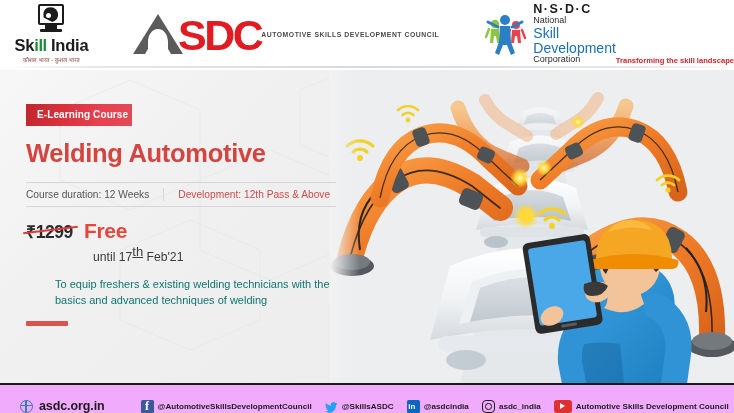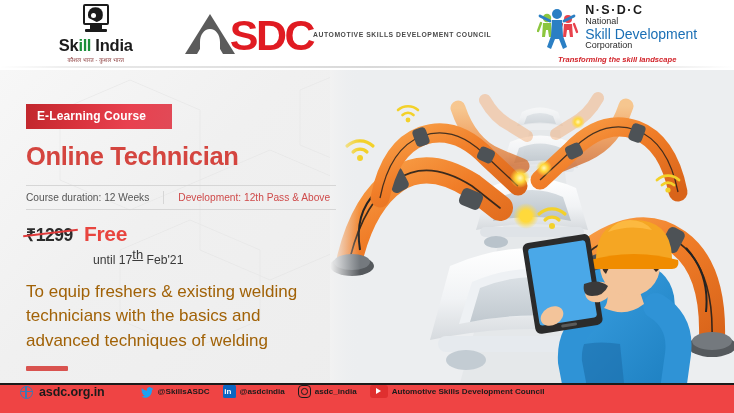--- a/index.html
+++ b/index.html
@@ -64,30 +64,30 @@
   .asdc-sdc{
     font-size:43px; font-weight:bold; color:#e01b22; letter-spacing:-2.5px;
     line-height:0.95; margin-left:-9px; font-family:"Liberation Sans",sans-serif;
   }
   .asdc-sub{
     font-size:6.8px; letter-spacing:0.55px; color:#4a4a4a; font-weight:bold;
     margin-top:1px; white-space:nowrap;
   }
 
   
-  .nsdc-logo{ display:flex; flex-direction:column; align-items:center;}
+  .nsdc-logo{ display:flex; flex-direction:row; align-items:flex-end;}
   .nsdc-row{ display:flex; align-items:center; gap:6px;}
   .nsdc-mark{ width:42px; height:44px; position:relative;}
   .nsdc-text{ line-height:1.05;}
   .nsdc-abbr{ font-size:12.5px; font-weight:bold; color:#1b1b1b; letter-spacing:1.5px;}
   .nsdc-l1{ font-size:9px; color:#2b2b2b;}
   .nsdc-l2{ font-size:14px; color:#1a6fb5;}
   .nsdc-l3{ font-size:9px; color:#2b2b2b;}
   .nsdc-tag{
-    font-size:7.6px; color:#d2232a; font-weight:bold; margin-top:4px; white-space:nowrap;font-style:italic;
+    font-size:7.6px; color:#d2232a; font-weight:bold; margin-top:4px; white-space:nowrap;
   }
 
   
   .hero{
     position:absolute; left:0; top:70px; width:734px; height:313px;
     background:#f2f2f2;
     overflow:hidden;
   }
   .hero-left-bg{
     position:absolute; left:0; top:0; width:420px; height:313px;
@@ -105,22 +105,22 @@
     background:linear-gradient(100deg,#f2f2f2 0%,#eeeeee 18%,#e9eaec 55%,#e4e6e9 100%);
   }
   .art svg{ position:absolute; left:0; top:0;}
 
   
   .content{ position:absolute; left:26px; top:0px; width:340px; }
 
   .badge{
     display:inline-block;
     background:linear-gradient(100deg,#c1272d 0%,#d8323c 35%,#e8414f 70%,#e14a57 100%);
-    color:#ffffff; font-size:12px; font-weight:bold;
-    padding:5px 26px 6px 11px; margin-top:34px;
+    color:#ffffff; font-size:10px; font-weight:bold;
+    padding:5px 4px 6px 11px; margin-top:34px;
     letter-spacing:0.1px;
   }
 
   .title-1{
     font-size:25.5px; font-weight:bold; color:#d4453f; letter-spacing:-0.3px;
     margin-top:14px; line-height:1.05;
   }
   .title-2{
     font-size:22.5px; font-weight:bold; color:#2f2f2f; letter-spacing:-0.2px;
     margin-top:4px; line-height:1.1;
@@ -150,31 +150,31 @@
   .price-free{
     font-size:21px; font-weight:bold; color:#e8453f; margin-left:9px; letter-spacing:-0.3px;
   }
   .until{
     font-size:12.2px; color:#3a3a3a; margin-left:67px; margin-top:1px;
   }
   .until sup{ font-size:13px;text-decoration:underline; }
 
   .desc{
     margin-top:13px; width:290px;
-    font-size:17px; line-height:1.45; color:#a16207;
+    font-size:11px; line-height:1.45; color:#0f766e;margin-left:29px;
   }
   .dash{
     margin-top:12px; width:42px; height:5px; background:#d9534f; border-radius:1px;
   }
 
   
   .footer{
     position:absolute; left:0; top:383px; width:734px; height:30px;
-    background:#ef4444; border-top:2.5px solid #1b1b1b;
-    display:flex; align-items:flex-start;
+    background:#f0abfc; border-top:2.5px solid #1b1b1b;
+    display:flex; align-items:flex-end;
   }
   .site{
     display:flex; align-items:center; margin-left:20px;
   }
   .globe{
     width:13px; height:13px; border-radius:50%; border:1.5px solid #3a7ab5;
     position:relative; margin-right:6px; flex:none;
   }
   .globe:before{
     content:""; position:absolute; left:-0.5px; top:4px; width:12px; height:1.2px; background:#3a7ab5;
@@ -459,21 +459,21 @@
       </g>
 
       <rect x="0" y="0" width="120" height="313" fill="url(#bgfade)"></rect>
     </svg>
   </div>
 
   <div class="content">
 
     <div class="badge">E-Learning Course</div>
 
-    <div class="title-1">Online Technician</div>
+    <div class="title-1">Welding Automotive</div>
 
     <div class="meta">
       <div class="meta-item">
         <span>Course duration:</span>
         <span>12 Weeks</span>
       </div>
       <div class="meta-sep"></div>
       <div class="meta-item meta-red">
         <span>Development:</span>
         <span>12th Pass &amp; Above</span>
@@ -498,20 +498,24 @@
 
 <div class="footer">
 
   <div class="site">
     <div class="globe"></div>
     <div class="site-label">asdc.org.in</div>
   </div>
 
   <div class="socials">
 
+    <div class="soc">
+      <span class="ic ic-fb"></span>
+      <span class="lbl">@AutomotiveSkillsDevelopmentCouncil</span>
+    </div>
 
     <div class="soc">
       <span class="ic ic-tw">
         <svg width="13" height="13" viewBox="0 0 13 13">
             <path d="M12.2 2.4c-.45.2-.93.33-1.43.4.51-.31.9-.8 1.09-1.38-.48.29-1.01.49-1.58.6A2.49 2.49 0 0 0 6 4.3c0 .2.02.38.06.56A7.07 7.07 0 0 1 .94 2.28a2.49 2.49 0 0 0 .77 3.32c-.41-.01-.79-.12-1.13-.31v.03c0 1.2.86 2.21 2 2.44-.21.06-.43.09-.66.09-.16 0-.32-.02-.47-.05a2.49 2.49 0 0 0 2.33 1.73A5 5 0 0 1 0 10.6a7.05 7.05 0 0 0 3.82 1.12c4.58 0 7.09-3.8 7.09-7.09v-.32c.49-.35.91-.79 1.24-1.29z" fill="#1da1f2"></path>
           </svg>
       </span>
       <span class="lbl">@SkillsASDC</span>
     </div>
 

